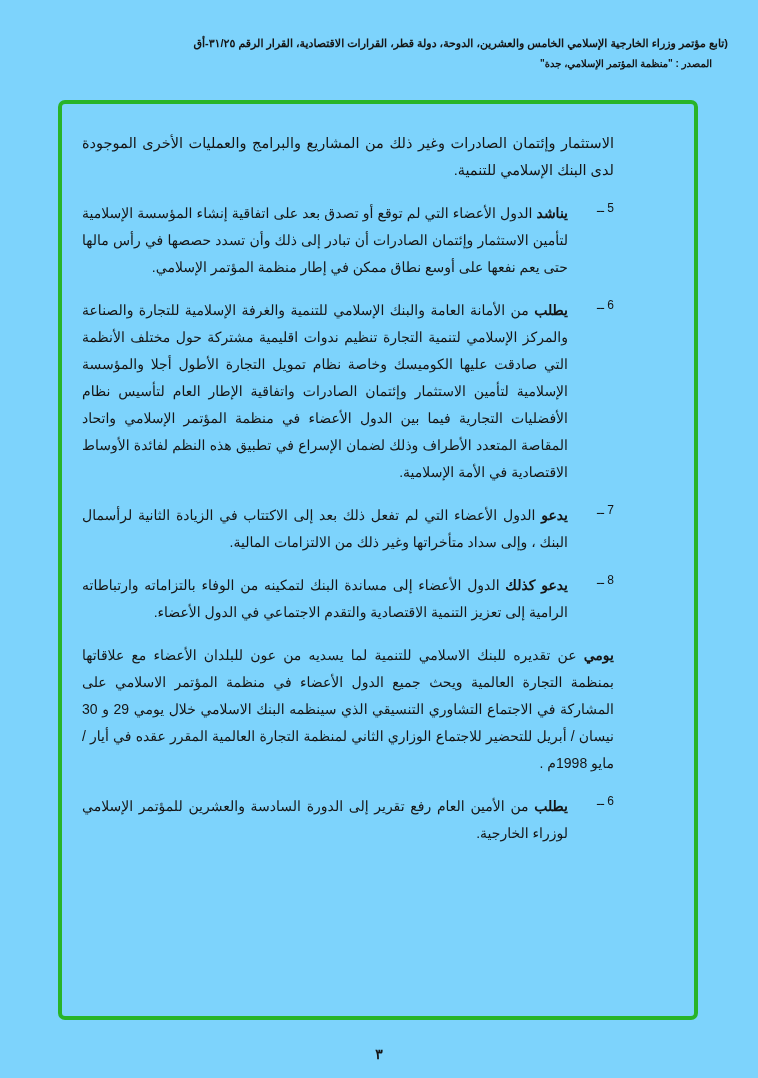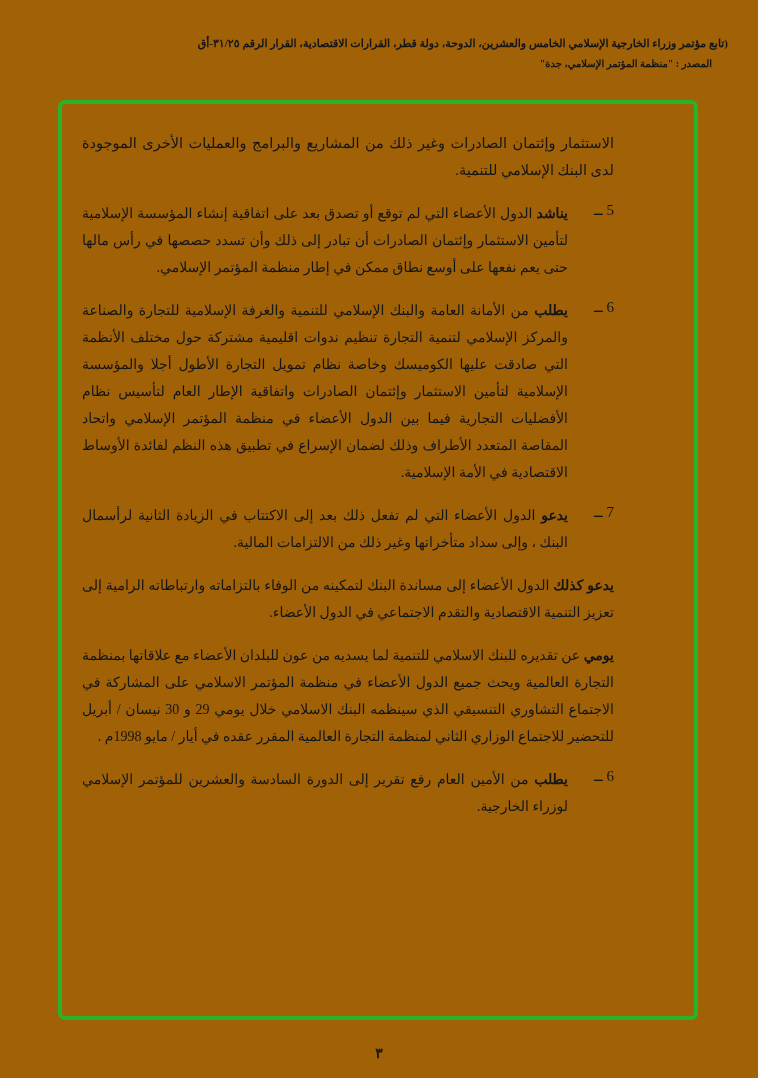--- a/index.html
+++ b/index.html
@@ -4,22 +4,22 @@
 <style>
   html, body {
     margin: 0;
     padding: 0;
     background: #ffffff;
   }
   .page {
     position: relative;
     width: 758px;
     height: 1078px;
-    background: #a16207;
-    font-family: Liberation Serif, serif;
+    background: #7dd3fc;
+    font-family: Liberation Sans, sans-serif;
     color: #151515;
     direction: rtl;
     overflow: hidden;
   }
   .header {
     position: absolute;
     top: 34px;
     right: 30px;
     left: 30px;
     text-align: right;
@@ -61,21 +61,21 @@
     text-align: justify;
   }
   .item {
     display: flex;
     direction: rtl;
     margin-bottom: 16px;
   }
   .item-num {
     flex: 0 0 46px;
     width: 46px;
-    font-size: 15px;
+    font-size: 12px;
     padding-top: 1px;
     text-align: right;
     letter-spacing: 1px;
   }
   .item-text {
     flex: 1;
     margin: 0;
     font-size: 14px;
     line-height: 27px;
     text-align: justify;
@@ -114,20 +114,21 @@
         </div>
         <div class="item">
           <div class="item-num">6 ــ</div>
           <p class="item-text"><b>يطلب</b> من الأمانة العامة والبنك الإسلامي للتنمية والغرفة الإسلامية للتجارة والصناعة والمركز الإسلامي لتنمية التجارة تنظيم ندوات اقليمية مشتركة حول مختلف الأنظمة التي صادقت عليها الكوميسك وخاصة نظام تمويل التجارة الأطول أجلا والمؤسسة الإسلامية لتأمين الاستثمار وإئتمان الصادرات واتفاقية الإطار العام لتأسيس نظام الأفضليات التجارية فيما بين الدول الأعضاء في منظمة المؤتمر الإسلامي واتحاد المقاصة المتعدد الأطراف وذلك لضمان الإسراع في تطبيق هذه النظم لفائدة الأوساط الاقتصادية في الأمة الإسلامية.</p>
         </div>
         <div class="item">
           <div class="item-num">7 ــ</div>
           <p class="item-text"><b>يدعو</b> الدول الأعضاء التي لم تفعل ذلك بعد إلى الاكتتاب في الزيادة الثانية لرأسمال البنك ، وإلى سداد متأخراتها وغير ذلك من الالتزامات المالية.</p>
         </div>
         <div class="item">
+          <div class="item-num">8 ــ</div>
           <p class="item-text"><b>يدعو كذلك</b> الدول الأعضاء إلى مساندة البنك لتمكينه من الوفاء بالتزاماته وارتباطاته الرامية إلى تعزيز التنمية الاقتصادية والتقدم الاجتماعي في الدول الأعضاء.</p>
         </div>
         <div class="item">
           <p class="item-text"><b>يومي</b> عن تقديره للبنك الاسلامي للتنمية لما يسديه من عون للبلدان الأعضاء مع علاقاتها بمنظمة التجارة العالمية ويحث جميع الدول الأعضاء في منظمة المؤتمر الاسلامي على المشاركة في الاجتماع التشاوري التنسيقي الذي سينظمه البنك الاسلامي خلال يومي 29 و 30 نيسان / أبريل للتحضير للاجتماع الوزاري الثاني لمنظمة التجارة العالمية المقرر عقده في أيار / مايو 1998م .</p>
         </div>
         <div class="item">
           <div class="item-num">6 ــ</div>
           <p class="item-text"><b>يطلب</b> من الأمين العام رفع تقرير إلى الدورة السادسة والعشرين للمؤتمر الإسلامي لوزراء الخارجية.</p>
         </div>
       </div>

